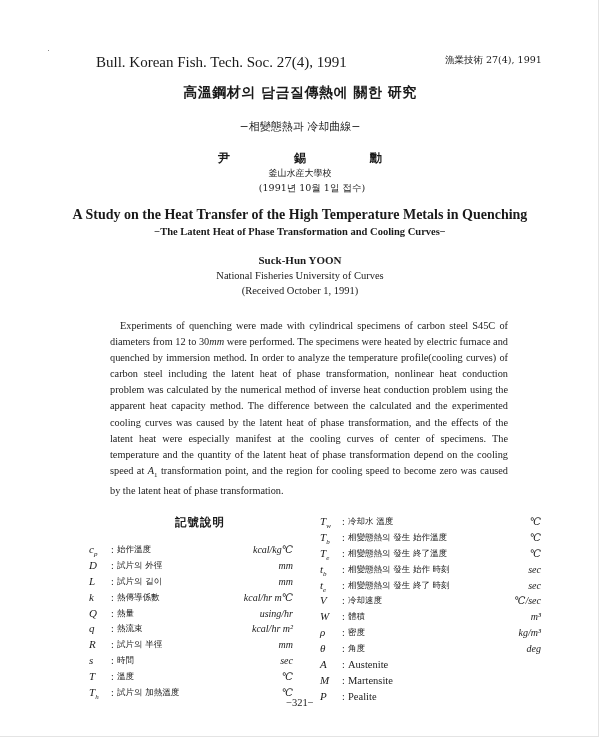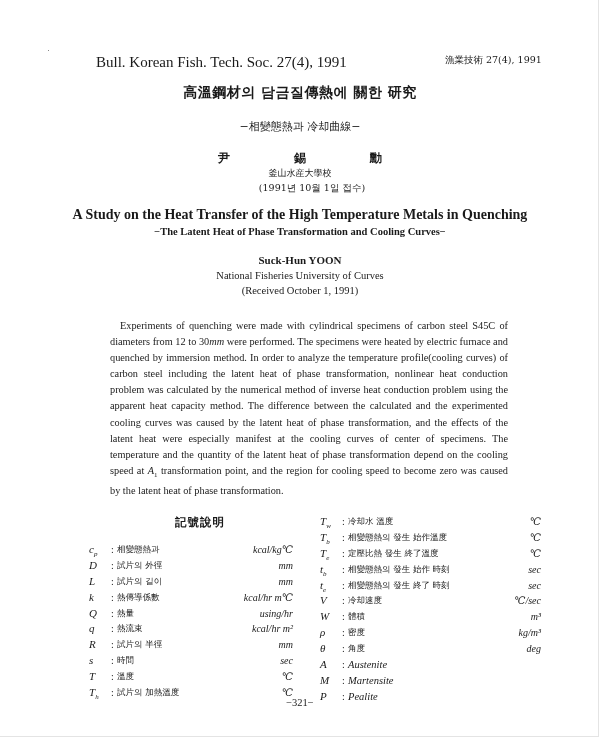--- a/index.html
+++ b/index.html
@@ -33,21 +33,21 @@
   }
   .abstract i { font-style:italic; }
   .sym-heading { left:175px; top:515px; font-size:11.5px; font-family:"DejaVu Serif", serif; font-weight:bold; letter-spacing:1px; }
   .sym-col { position:absolute; }
   .sym-col.left { left:89px; top:542px; width:204px; }
   .sym-col.right { left:320px; top:514px; width:221px; }
   .sym-row { position:relative; height:15.9px; font-size:10px; line-height:15.9px; }
   .sym-row .sym { position:absolute; left:0; font-style:italic; font-size:11px; }
   .sym-row .colon { position:absolute; left:22px; }
   .sym-row .desc { position:absolute; left:28px; font-family:"DejaVu Serif", serif; font-size:8.5px; }
-  .sym-row .desc.latin { font-family:"Liberation Serif", serif; font-size:10.5px;font-style:italic; }
+  .sym-row .desc.latin { font-family:"Liberation Serif", serif; font-size:10.5px; }
   .sym-row .unit { position:absolute; right:0; font-style:italic; font-size:10px; }
   .page-num { top:697px; font-size:10.5px;text-align:center; }
 </style>
 </head>
 <body>
 
 <div class="page-frame"></div>
 <div class="speck"></div>
 
 <div class="abs hdr-left">Bull. Korean Fish. Tech. Soc. 27(4), 1991</div>
@@ -68,21 +68,21 @@
 <div class="abs center en-recv">(Received October 1, 1991)</div>
 
 <div class="abs abstract"><span>Experiments of quenching were made with cylindrical specimens of carbon steel S45C of diameters from 12 to 30</span><i>mm</i><span> were performed. The specimens were heated by electric furnace and quenched by immersion method. In order to analyze the temperature profile(cooling curves) of carbon steel including the latent heat of phase transformation, nonlinear heat conduction problem was calculated by the numerical method of inverse heat conduction problem using the apparent heat capacity method. The difference between the calculated and the experimented cooling curves was caused by the latent heat of phase transformation, and the effects of the latent heat were especially manifest at the cooling curves of center of specimens. The temperature and the quantity of the latent heat of phase transformation depend on the cooling speed at </span><i>A</i><sub style="font-size:7px">1</sub><span> transformation point, and the region for cooling speed to become zero was caused by the latent heat of phase transformation.</span></div>
 
 <div class="abs sym-heading">記號說明</div>
 
 <div class="sym-col left" id="nom-left">
     <div class="sym-row">
       <span class="sym"><span>c</span><sub style="font-size:7px">p</sub></span>
       <span class="colon">:</span>
-      <span class="desc">相變態熱과</span>
+      <span class="desc">始作溫度</span>
       <span class="unit">kcal/kg℃</span>
     </div>
     <div class="sym-row">
       <span class="sym"><span>D</span><sub style="font-size:7px"></sub></span>
       <span class="colon">:</span>
       <span class="desc">試片의 外徑</span>
       <span class="unit">mm</span>
     </div>
     <div class="sym-row">
       <span class="sym"><span>L</span><sub style="font-size:7px"></sub></span>
@@ -142,21 +142,21 @@
     </div>
     <div class="sym-row">
       <span class="sym"><span>T</span><sub style="font-size:7px">b</sub></span>
       <span class="colon">:</span>
       <span class="desc">相變態熱의 發生 始作溫度</span>
       <span class="unit">℃</span>
     </div>
     <div class="sym-row">
       <span class="sym"><span>T</span><sub style="font-size:7px">e</sub></span>
       <span class="colon">:</span>
-      <span class="desc">定壓比熱 發生 終了溫度</span>
+      <span class="desc">相變態熱의 發生 終了溫度</span>
       <span class="unit">℃</span>
     </div>
     <div class="sym-row">
       <span class="sym"><span>t</span><sub style="font-size:7px">b</sub></span>
       <span class="colon">:</span>
       <span class="desc">相變態熱의 發生 始作 時刻</span>
       <span class="unit">sec</span>
     </div>
     <div class="sym-row">
       <span class="sym"><span>t</span><sub style="font-size:7px">e</sub></span>

